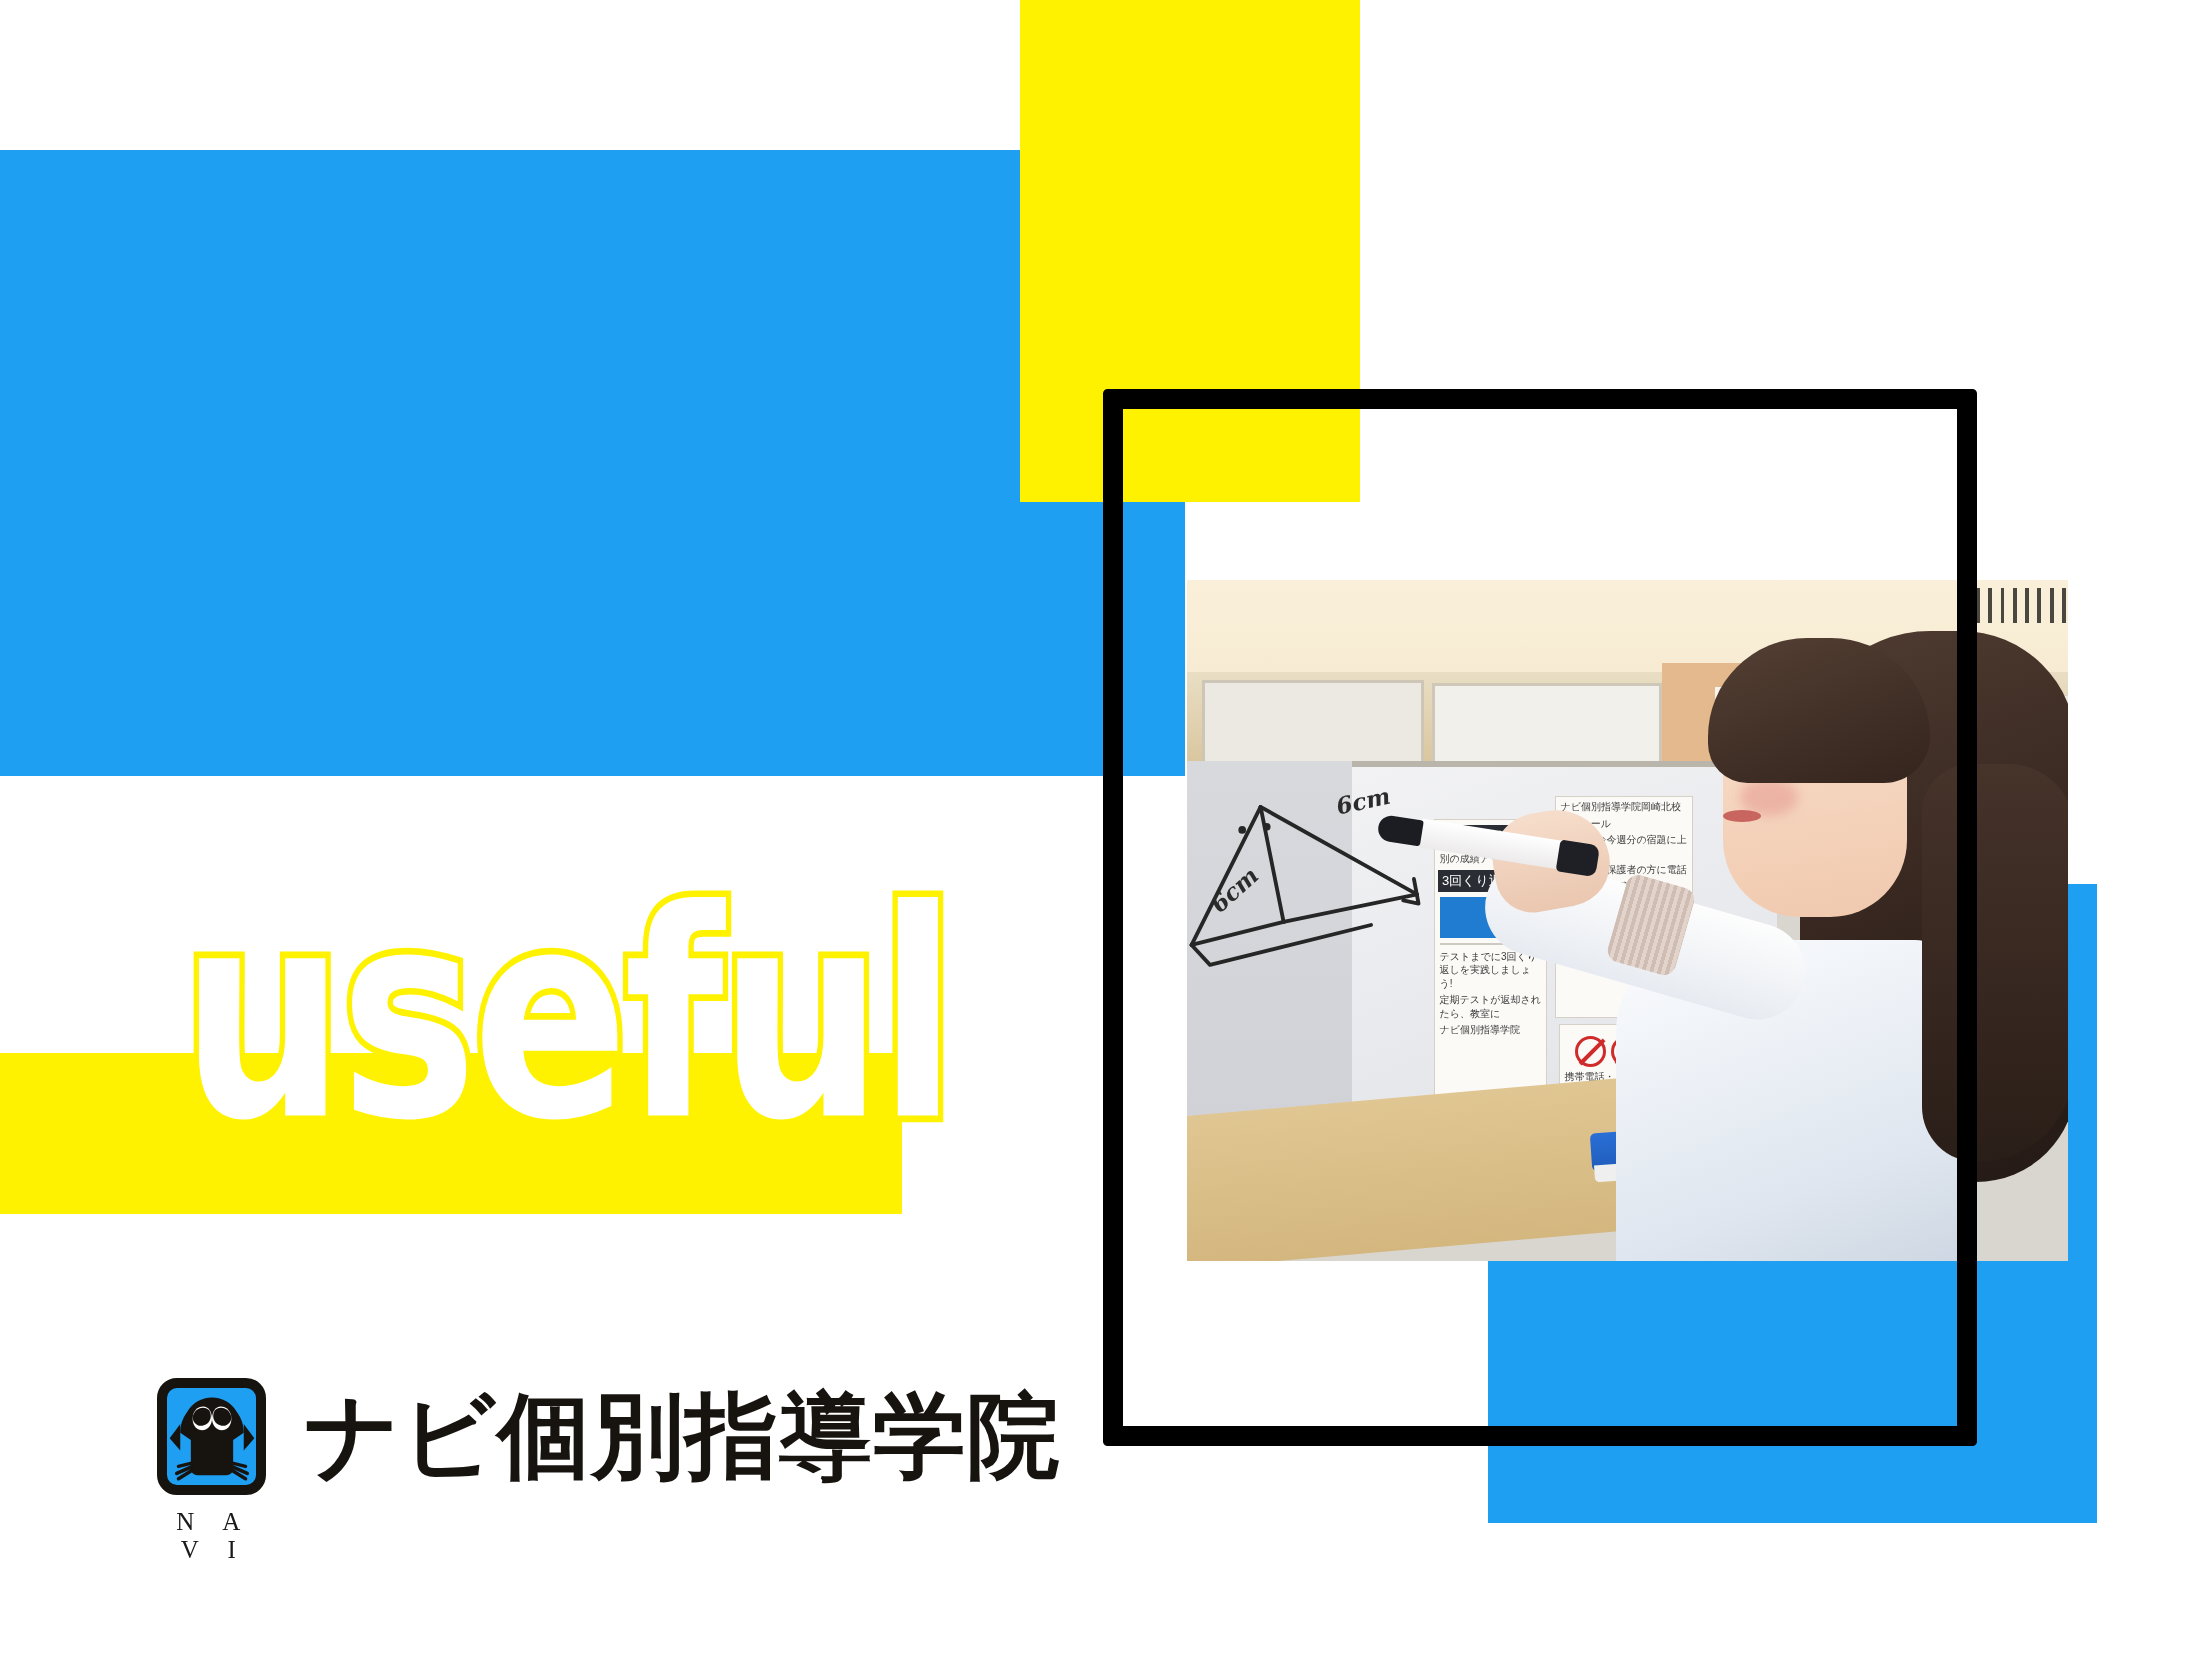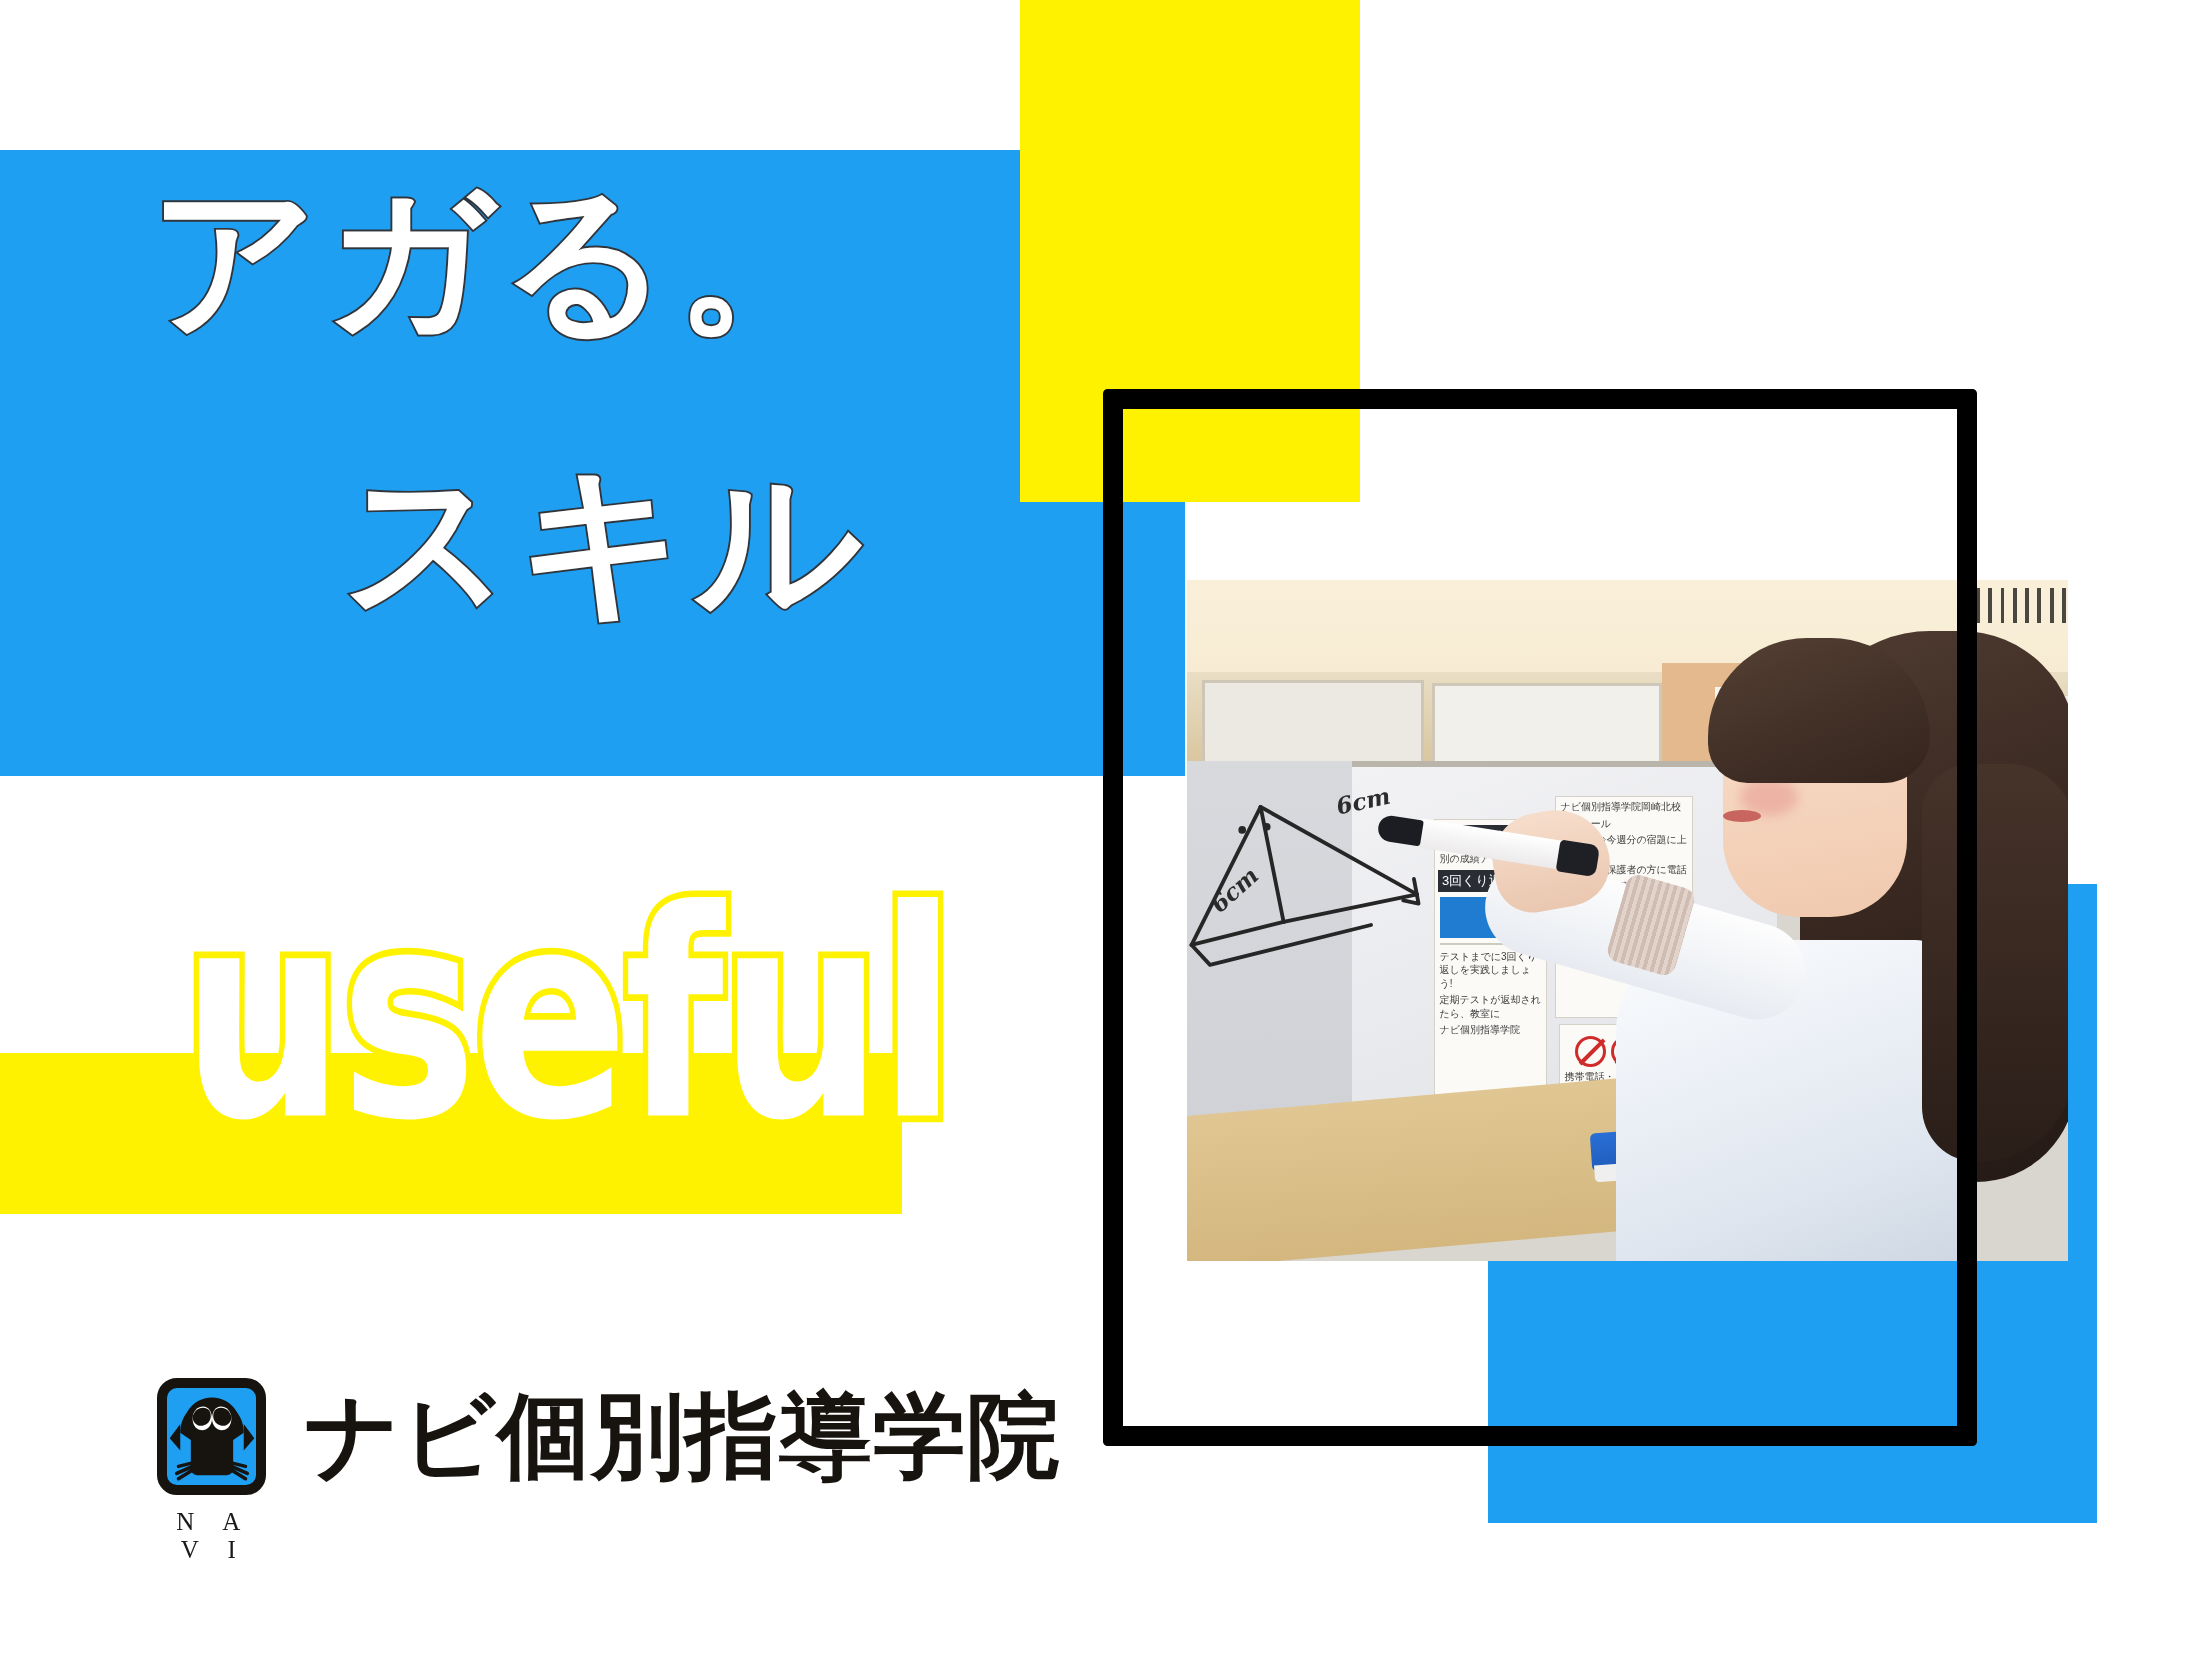--- a/index.html
+++ b/index.html
@@ -255,22 +255,20 @@
 </head>
 <body>
 
 <div class="canvas">
 
   <div class="block" id="blue-left"></div>
   <div class="block" id="yellow-top"></div>
   <div class="block" id="yellow-left"></div>
   <div class="block" id="blue-bottom"></div>
 
-  <div class="headline" id="headline-1">アガる。</div>
-  <div class="headline" id="headline-2">スキル</div>
   <div id="useful">useful</div>
 
   <div id="photo">
     <div class="wall"></div>
     <div class="backcounter"></div>
     <div class="partition-a"></div>
     <div class="partition-b"></div>
     <div class="corkboard"></div>
     <div class="cork-label">B</div>
     <div class="cable"></div>

